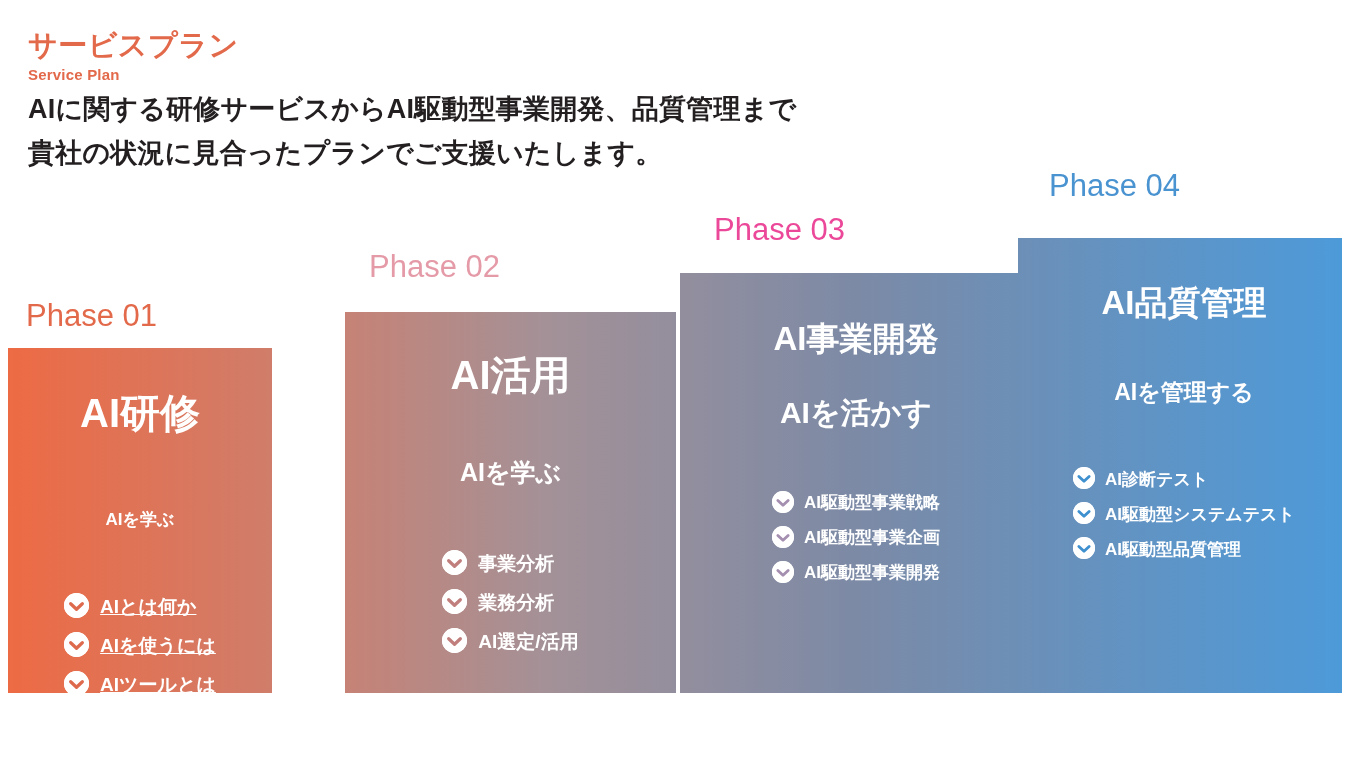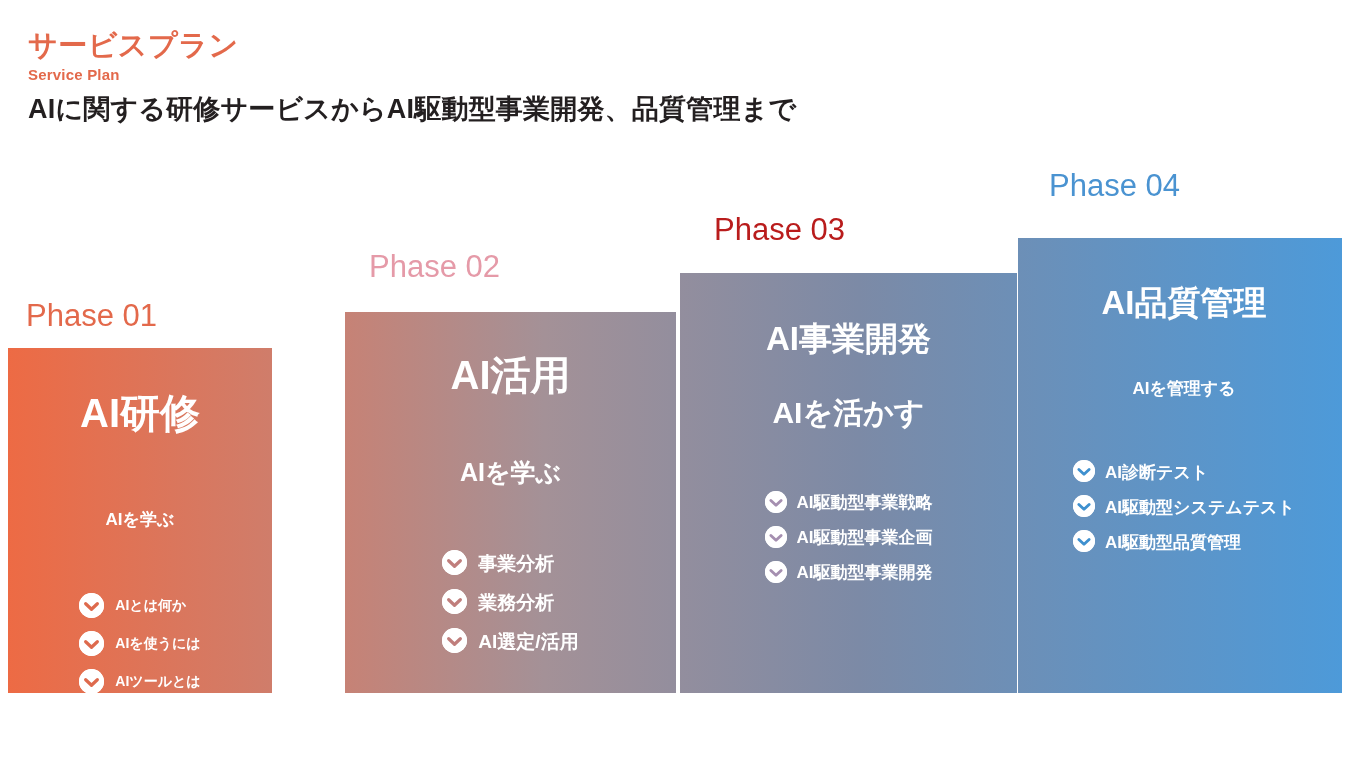--- a/index.html
+++ b/index.html
@@ -124,35 +124,35 @@
   #col1 { left: 8px;    width: 264px; top: 348px; }
   #col2 { left: 345px;  width: 331px; top: 312px; }
   #col3 { left: 680px;  width: 337px; top: 273px; }
   #col4 { left: 1018px; width: 332px; top: 238px; }
 
   #col1 { background-image: linear-gradient(90deg,
       #EE6A43 0%, #C98173 24.6%, #A49197 40.5%, #7C8AA6 64.0%, #4D9AD9 100%); background-position: -8px 0; }
   #col2 { background-image: linear-gradient(90deg,
       #EE6A43 0%, #C98173 24.6%, #A49197 40.5%, #7C8AA6 64.0%, #4D9AD9 100%); background-position: -345px 0; }
   #col3 { background-image: linear-gradient(90deg,
-      #EE6A43 0%, #C98173 24.6%, #A49197 40.5%, #7C8AA6 64.0%, #4D9AD9 100%); background-position: -680px 0; }
+      #EE6A43 0%, #C98173 24.6%, #A49197 40.5%, #7C8AA6 64.0%, #4D9AD9 100%); background-position: -680px 0; padding-left: 15px; }
   #col4 { background-image: linear-gradient(90deg,
       #EE6A43 0%, #C98173 24.6%, #A49197 40.5%, #7C8AA6 64.0%, #4D9AD9 100%); background-position: -1018px 0; }
 
   
   #lbl1 { left: 26px;   top: 300px; color: #E3694B; }
   #lbl2 { left: 369px;  top: 251px; color: #E59AA8; }
   #lbl3 { left: 714px;  top: 214px; color: #B49AC6; }
   #lbl4 { left: 1049px; top: 170px; color: #4A93D1; }
 
   
   #col1 .col-title { font-size: 40px; margin-top: 43px; }
   #col1 .col-sub   { font-size: 17px; margin-top: 37px; text-align: center; }
   #col1 .bullets   { margin-top: 24px; }
-  #col1 .bullet    { font-size: 14px; margin-bottom: 13px; }
+  #col1 .bullet    { font-size: 19px; margin-bottom: 13px; text-decoration: underline; }
   #col1 .chk { width: 25px; height: 25px; margin-right: 11px; }
   #col1 .btxt { transform: translateY(1px); }
 
   
   #col2 .col-title { font-size: 40px; margin-top: 41px; }
   #col2 .col-sub   { font-size: 25px; margin-top: 23px; }
   #col2 .bullets   { margin-top: 24px; }
   #col2 .bullet    { font-size: 19px; margin-bottom: 13px; }
   #col2 .chk { width: 25px; height: 25px; margin-right: 11px; }
   #col2 .btxt { transform: translateY(1px); }
@@ -160,42 +160,43 @@
   
   #col3 .col-title { font-size: 33px; margin-top: 48px; }
   #col3 .col-sub   { font-size: 30px; }
   #col3 .bullets   { margin-top: 22px; text-align: right; }
   #col3 .bullet    { font-size: 17px; margin-bottom: 12px; }
   #col3 .chk { width: 22px; height: 22px; margin-right: 10px; }
   #col3 .btxt { transform: translateY(1px); }
 
   
   #col4 .col-title { font-size: 33px; margin-top: 47px; }
-  #col4 .col-sub   { font-size: 17px; margin-top: 20px; }
+  #col4 .col-sub   { font-size: 23px; margin-top: 20px; }
   #col4 .bullets   { margin-top: 22px; }
   #col4 .bullet    { font-size: 17px; margin-bottom: 12px; }
   #col4 .chk { width: 22px; height: 22px; margin-right: 10px; }
   #col4 .btxt { transform: translateY(1px); }
 </style>
 </head>
 <body>
 
 <div id="header">
   <div id="jp-title">サービスプラン</div>
   <div id="eyebrow">Service Plan</div>
   <div id="lede">
     <span class="lede-line">AIに関する研修サービスからAI駆動型事業開発、品質管理まで</span>
+    <span class="lede-line">貴社の状況に見合ったプランでご支援いたします。</span>
   </div>
 </div>
 
 <div id="stair">
 
   <div class="phase-label" id="lbl1" style="color: rgb(227, 105, 75);">Phase 01</div>
   <div class="phase-label" id="lbl2" style="color: rgb(229, 154, 168);">Phase 02</div>
-  <div class="phase-label" id="lbl3" style="color: #b91c1c;">Phase 03</div>
+  <div class="phase-label" id="lbl3" style="color: #ec4899;">Phase 03</div>
   <div class="phase-label" id="lbl4" style="color: rgb(74, 147, 209);">Phase 04</div>
 
   <div class="col" id="col1">
     <div class="col-inner">
       <div class="col-title">AI研修</div>
       <div class="col-sub">AIを学ぶ</div>
       <ul class="bullets">
         <li class="bullet">
           <span class="chk">
               <svg viewBox="0 0 24 24" width="100%" height="100%">

